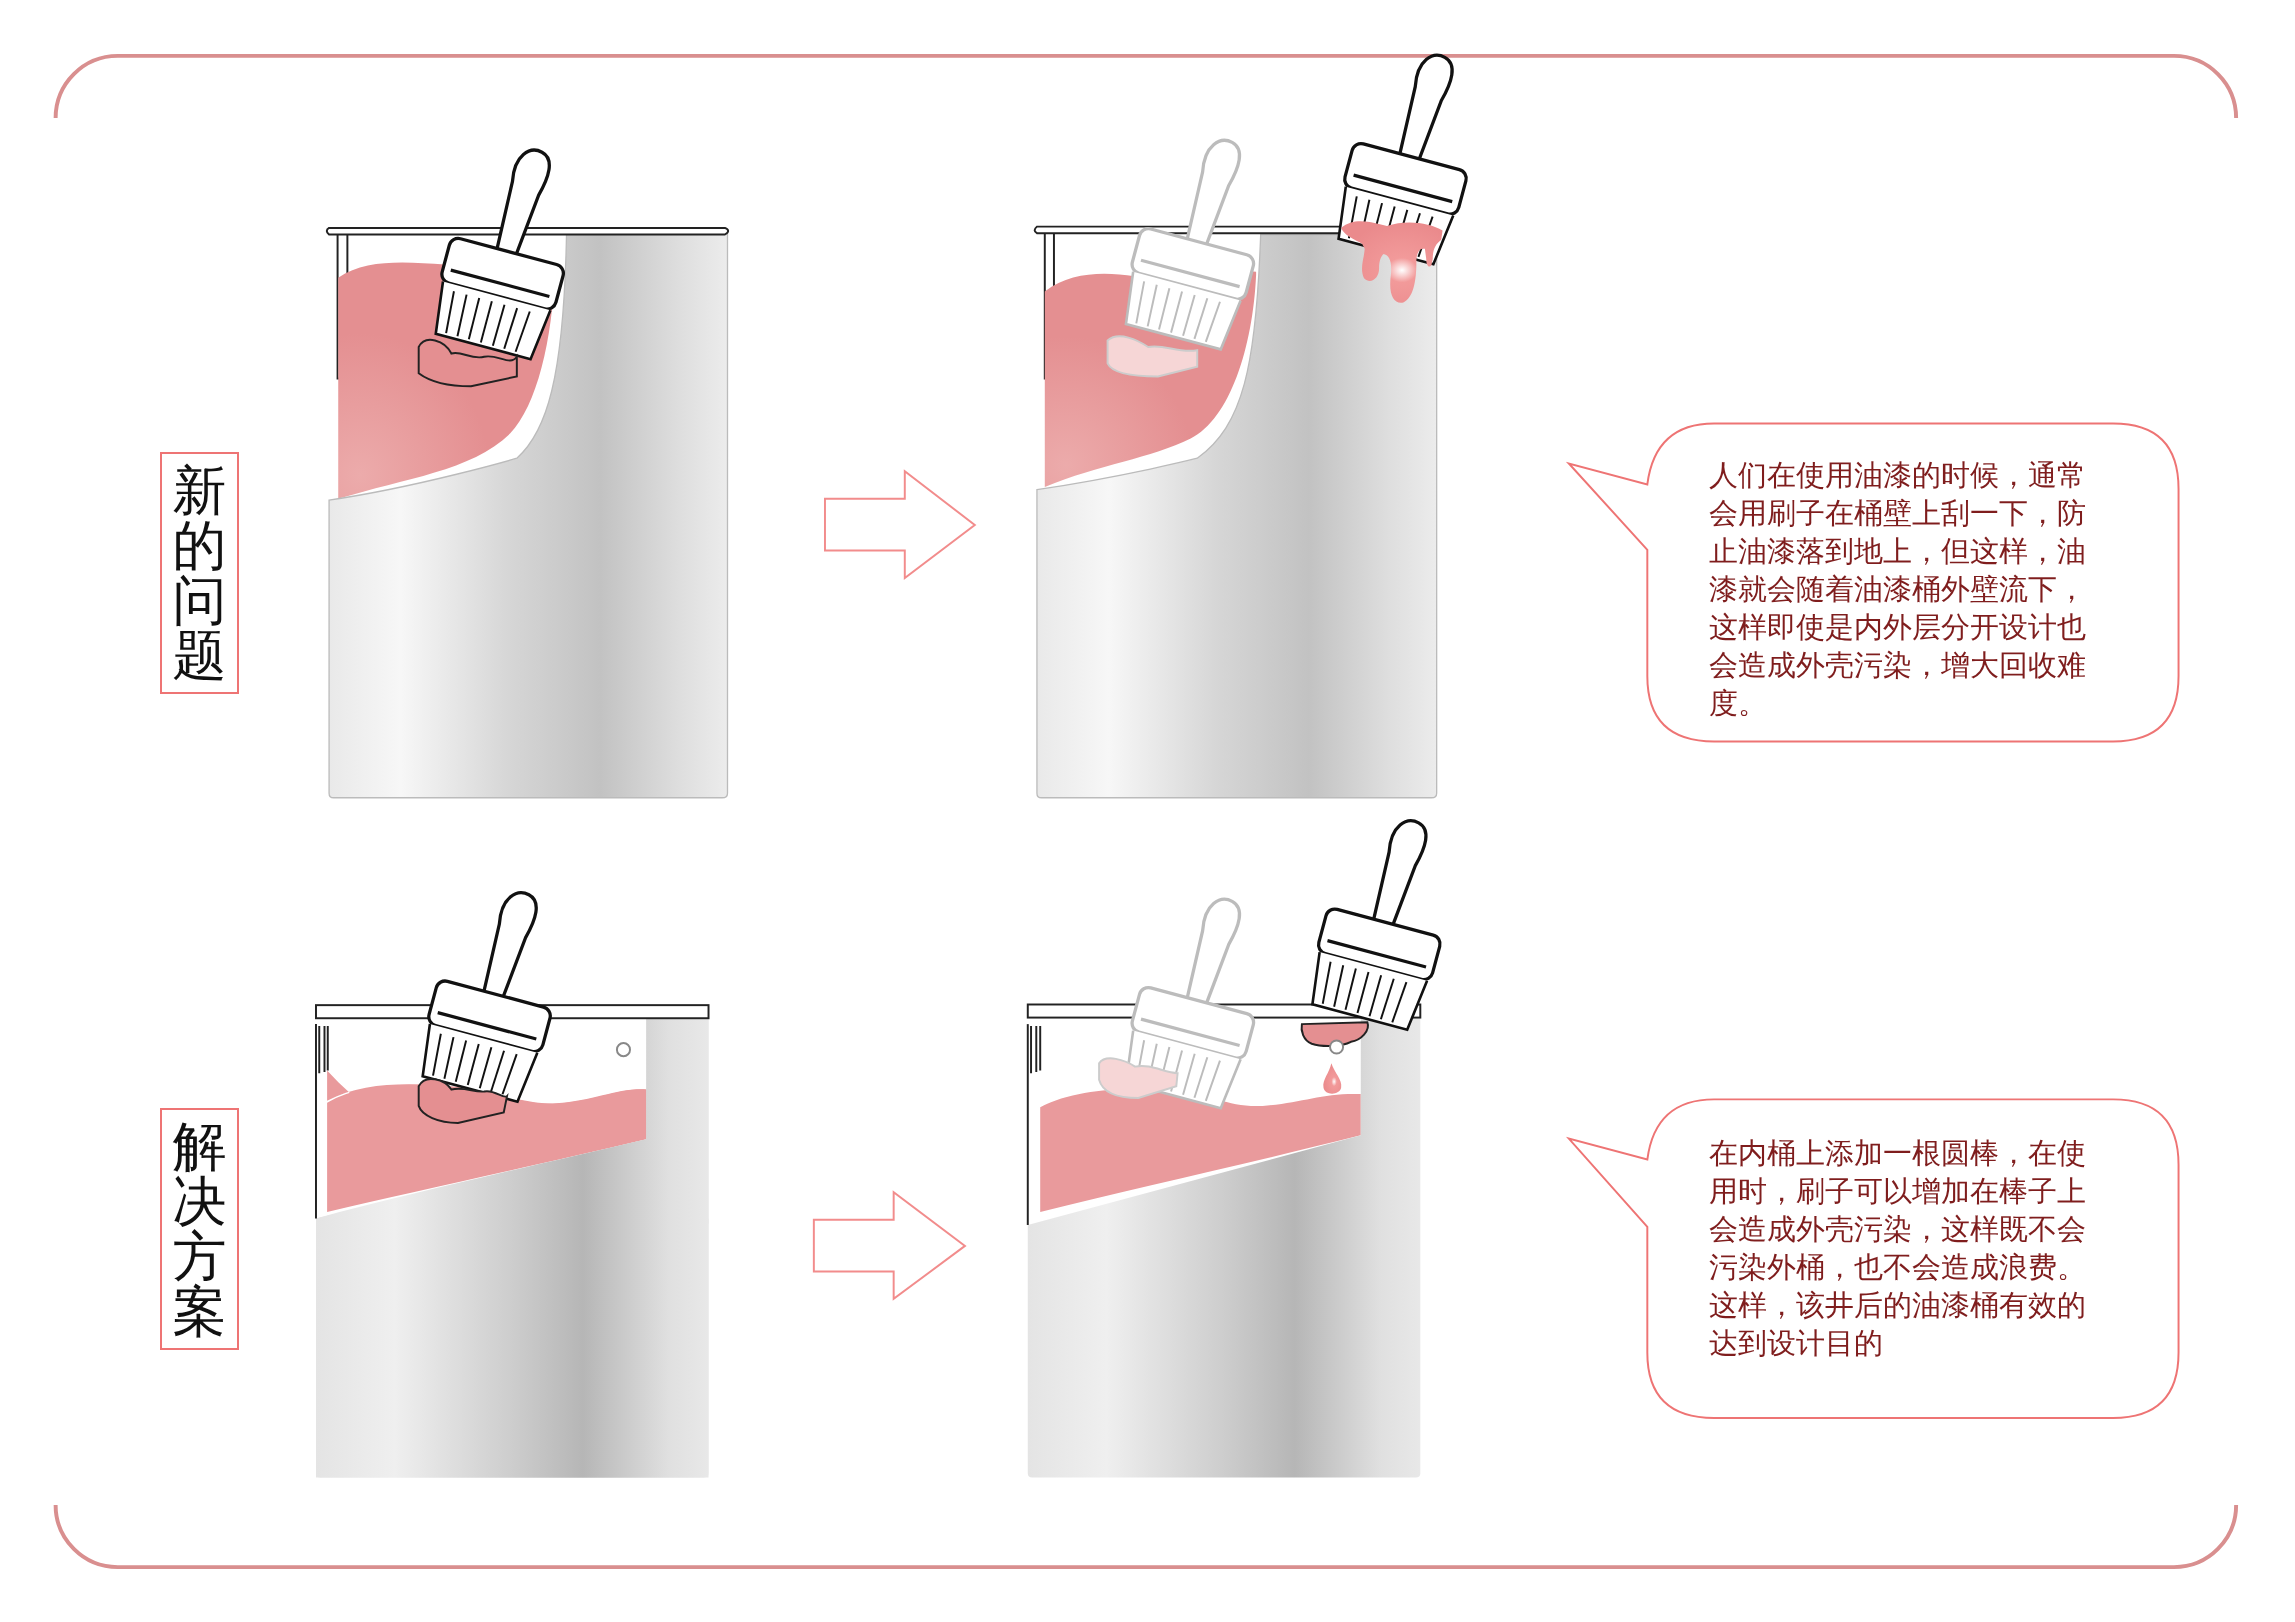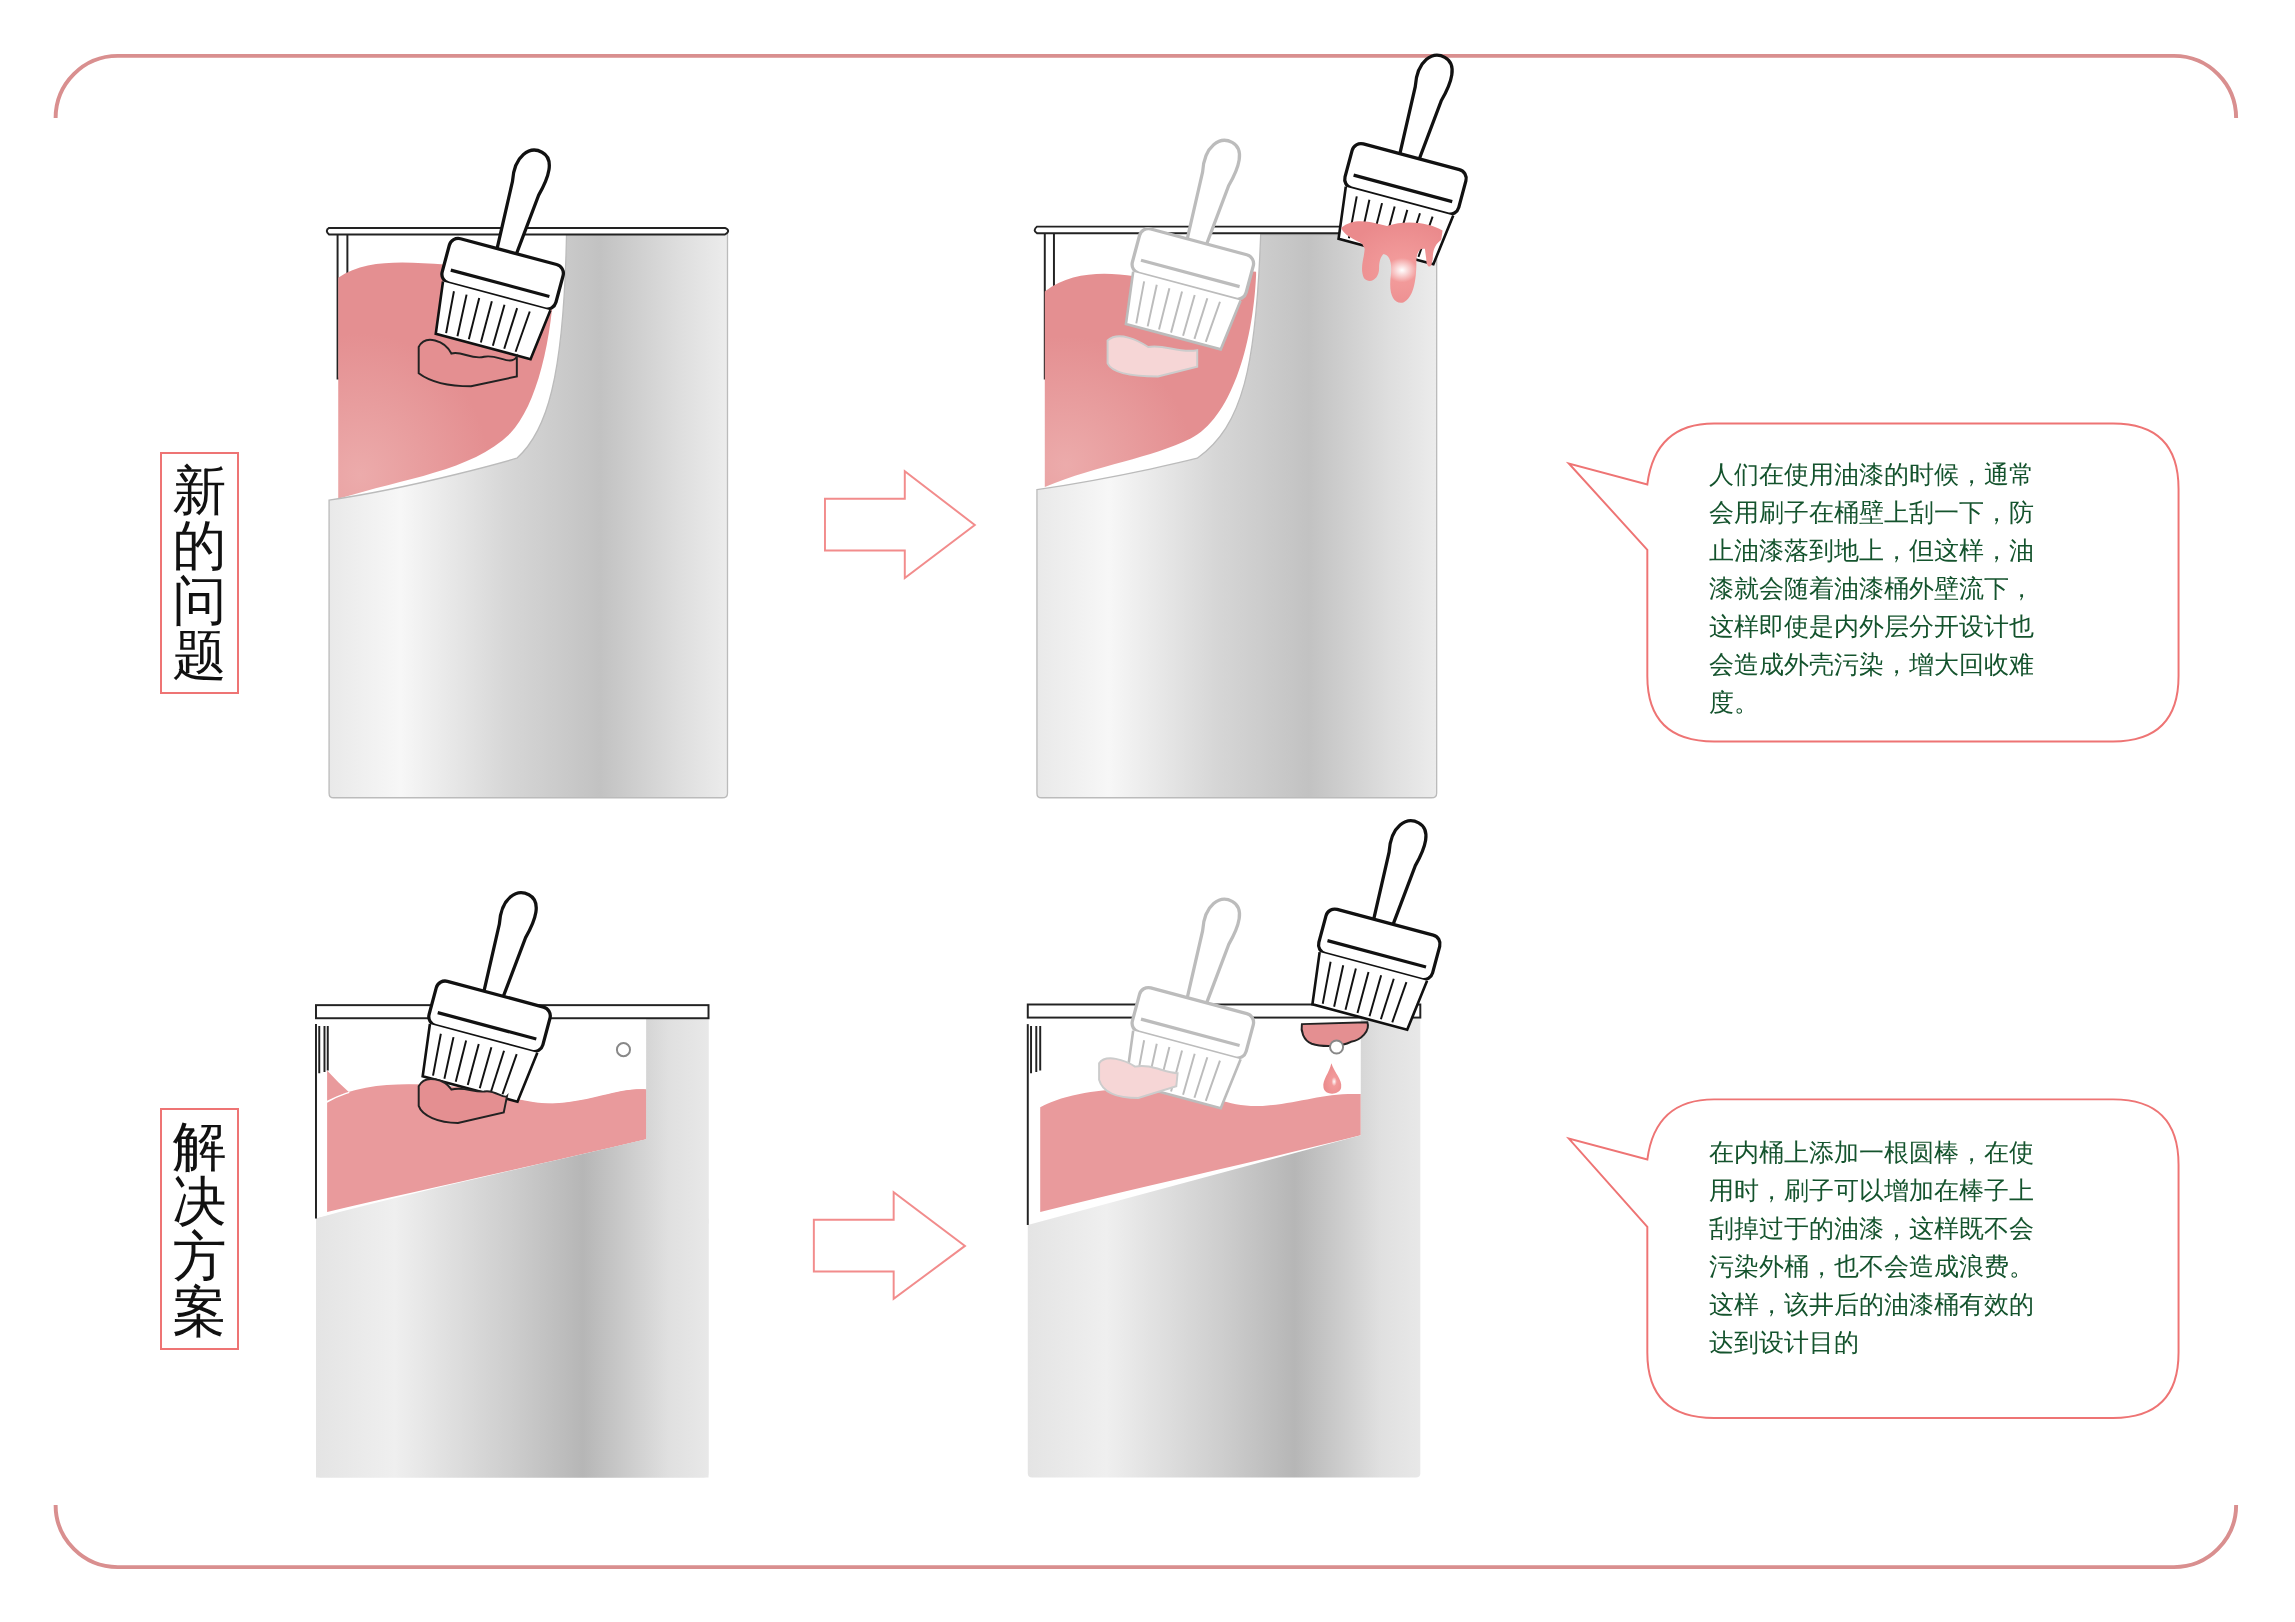--- a/index.html
+++ b/index.html
@@ -2,21 +2,21 @@
 <html style="font-size:10.5px"><head>
 <meta charset="utf-8">
 <style>
   html, body { margin: 0; padding: 0; background: #ffffff; }
   body { width: 2295px; height: 1623px; position: relative; overflow: hidden;
          font-family: "DejaVu Sans", "Liberation Sans", sans-serif; }
   svg.stage { position: absolute; left: 0; top: 0; }
   .label-box { position: absolute; border: 2.6px solid #ee7474; background: #fff;
                display: flex; flex-direction: column; align-items: center; justify-content: center; box-sizing: border-box; }
   .label-box span { display: block; font-size: 54px; line-height: 55px; color: #111; }
-  .bubble-text { position: absolute; font-size: 25px; line-height: 38px; color: #14532d; white-space: pre-wrap; letter-spacing: 0px; }
+  .bubble-text { position: absolute; font-size: 29px; line-height: 38px; color: #7f1d1d; white-space: pre-wrap; letter-spacing: 0px; }
 </style>
 </head>
 <body>
 
 <svg class="stage" width="2295" height="1623" viewBox="0 0 3508 2480">
   <defs>
     <linearGradient id="metal" x1="0" y1="0" x2="1" y2="0">
       <stop offset="0" stop-color="#e9e9e9"></stop>
       <stop offset="0.18" stop-color="#f7f7f7"></stop>
       <stop offset="0.45" stop-color="#d6d6d6"></stop>
@@ -163,17 +163,17 @@
 
 <div class="bubble-text" style="left:1709px; top:456px; width:432px;">人们在使用油漆的时候，通常
 会用刷子在桶壁上刮一下，防
 止油漆落到地上，但这样，油
 漆就会随着油漆桶外壁流下，
 这样即使是内外层分开设计也
 会造成外壳污染，增大回收难
 度。</div>
 <div class="bubble-text" style="left:1709px; top:1134px; width:432px;">在内桶上添加一根圆棒，在使
 用时，刷子可以增加在棒子上
-刮掉过于的油漆，这样既不会
+会造成外壳污染，这样既不会
 污染外桶，也不会造成浪费。
 这样，该井后的油漆桶有效的
 达到设计目的</div>
 
 
 </body></html>

